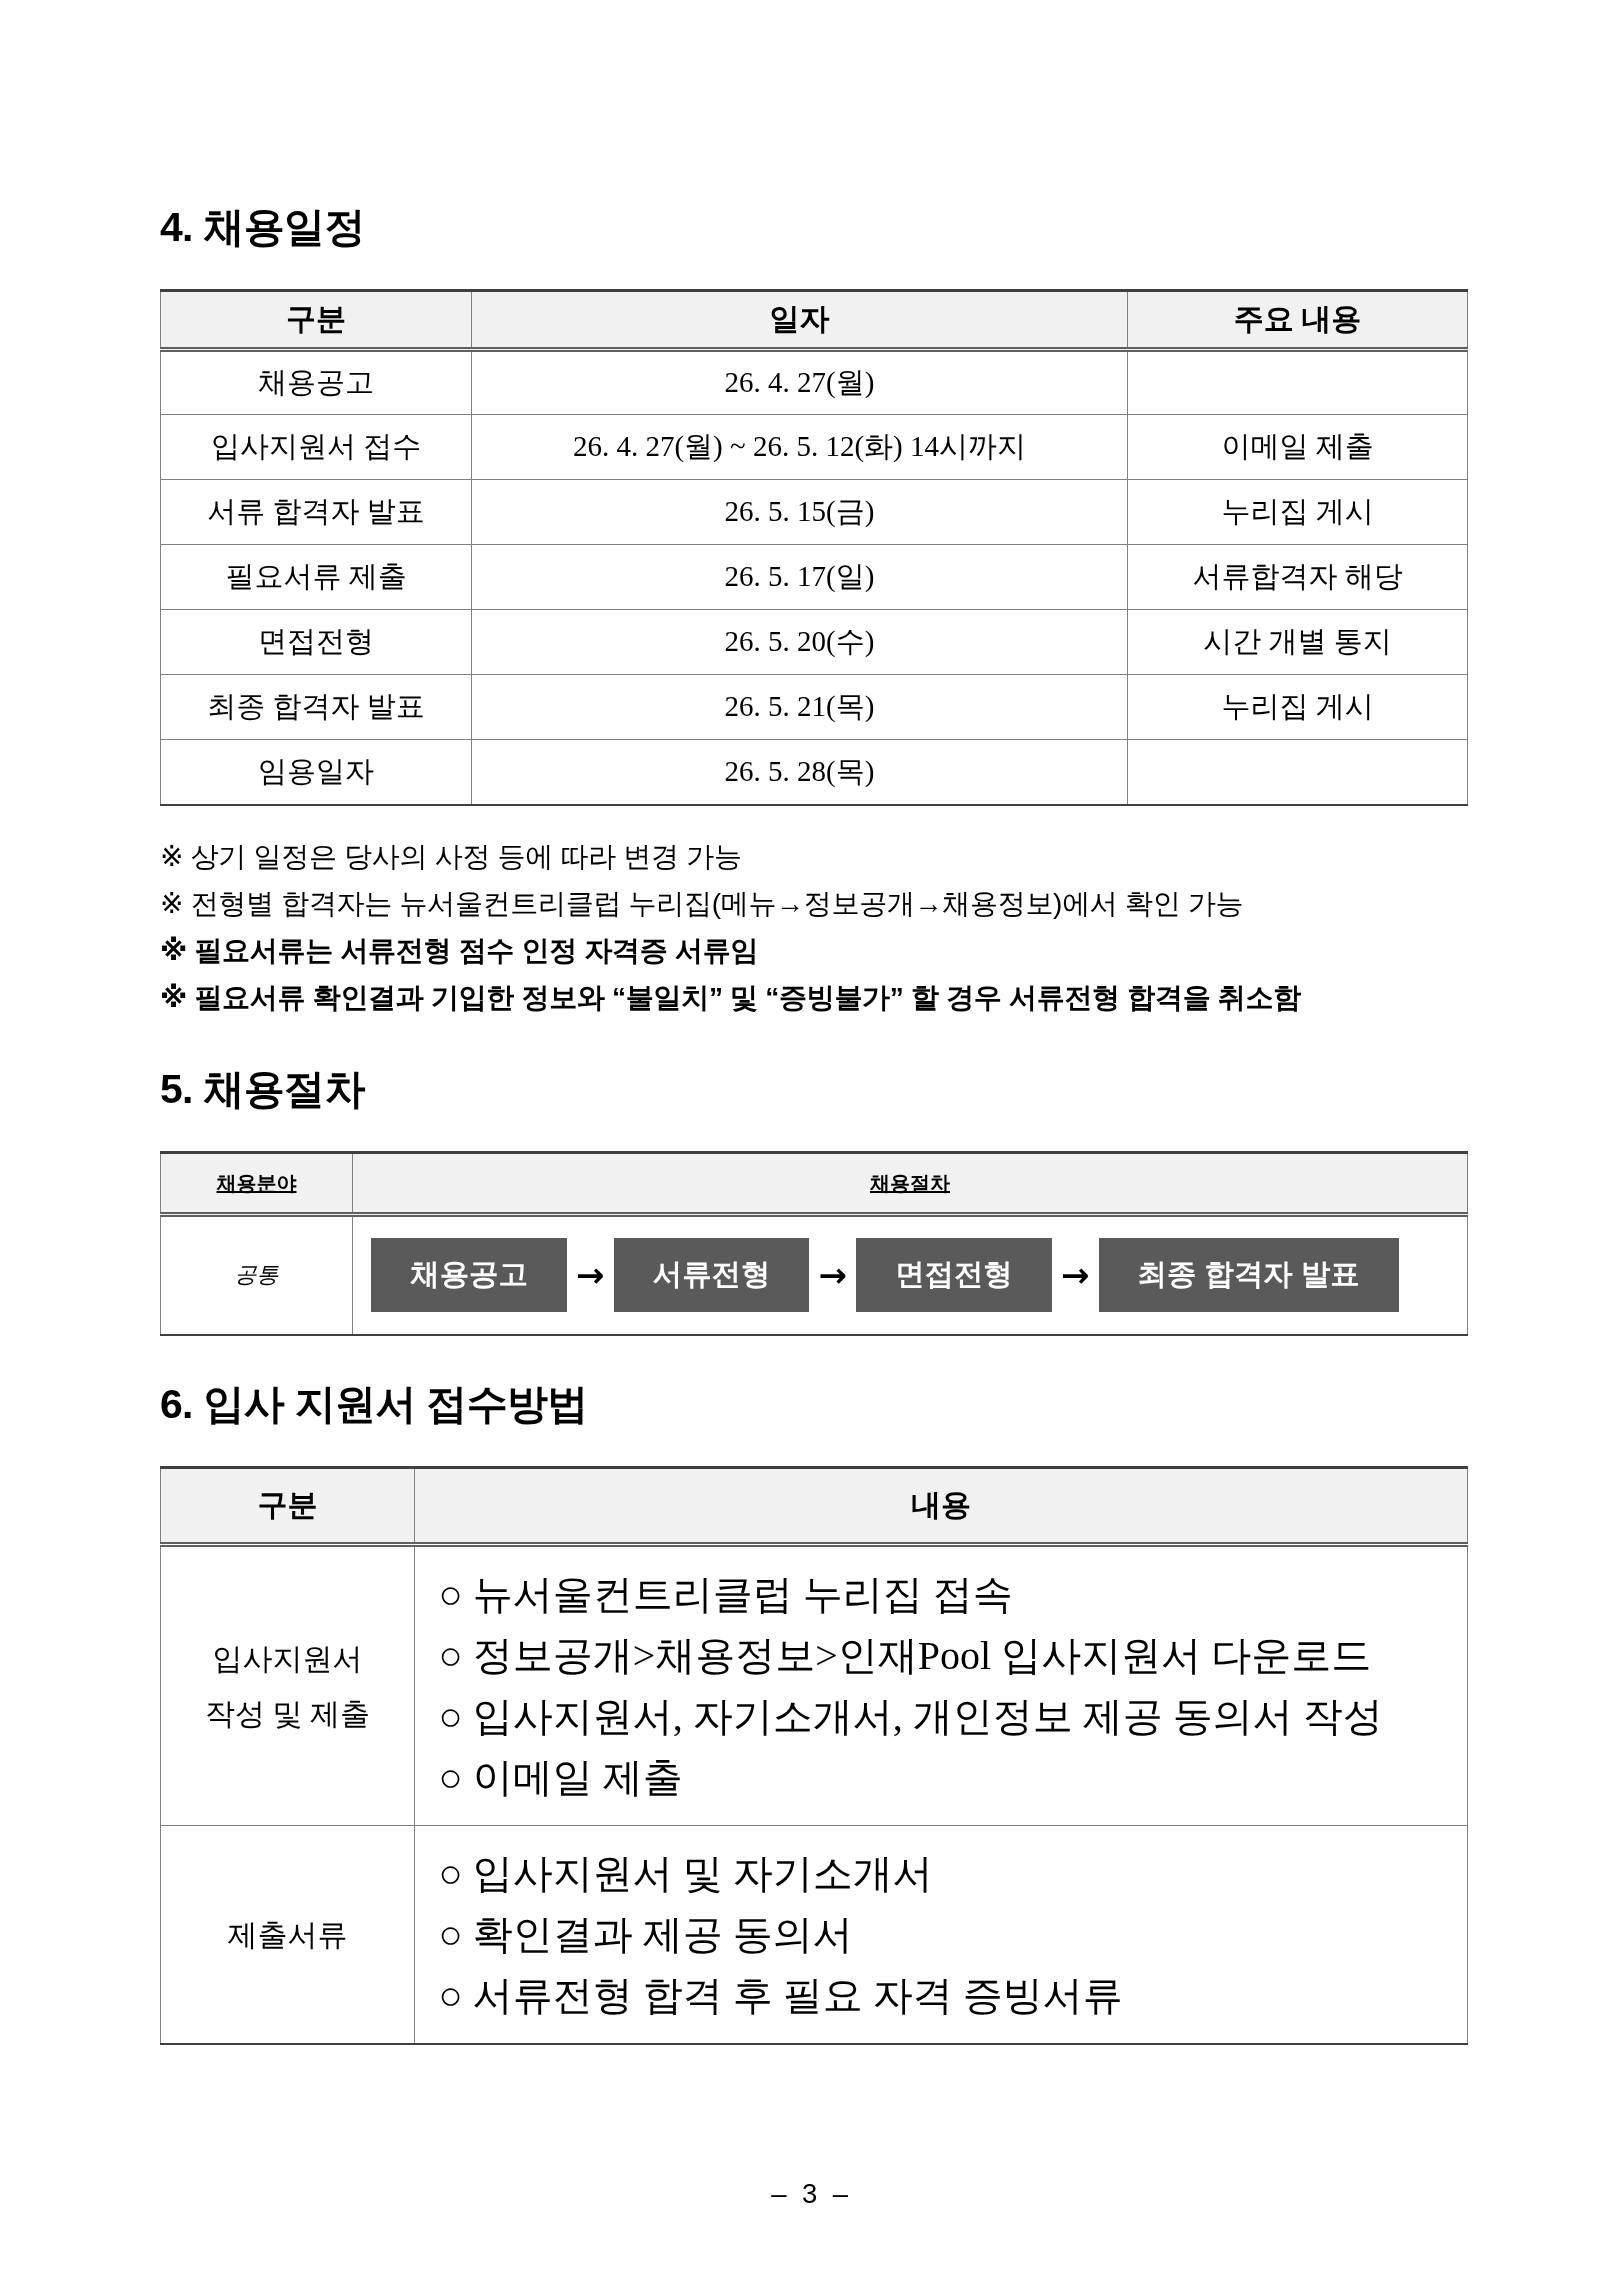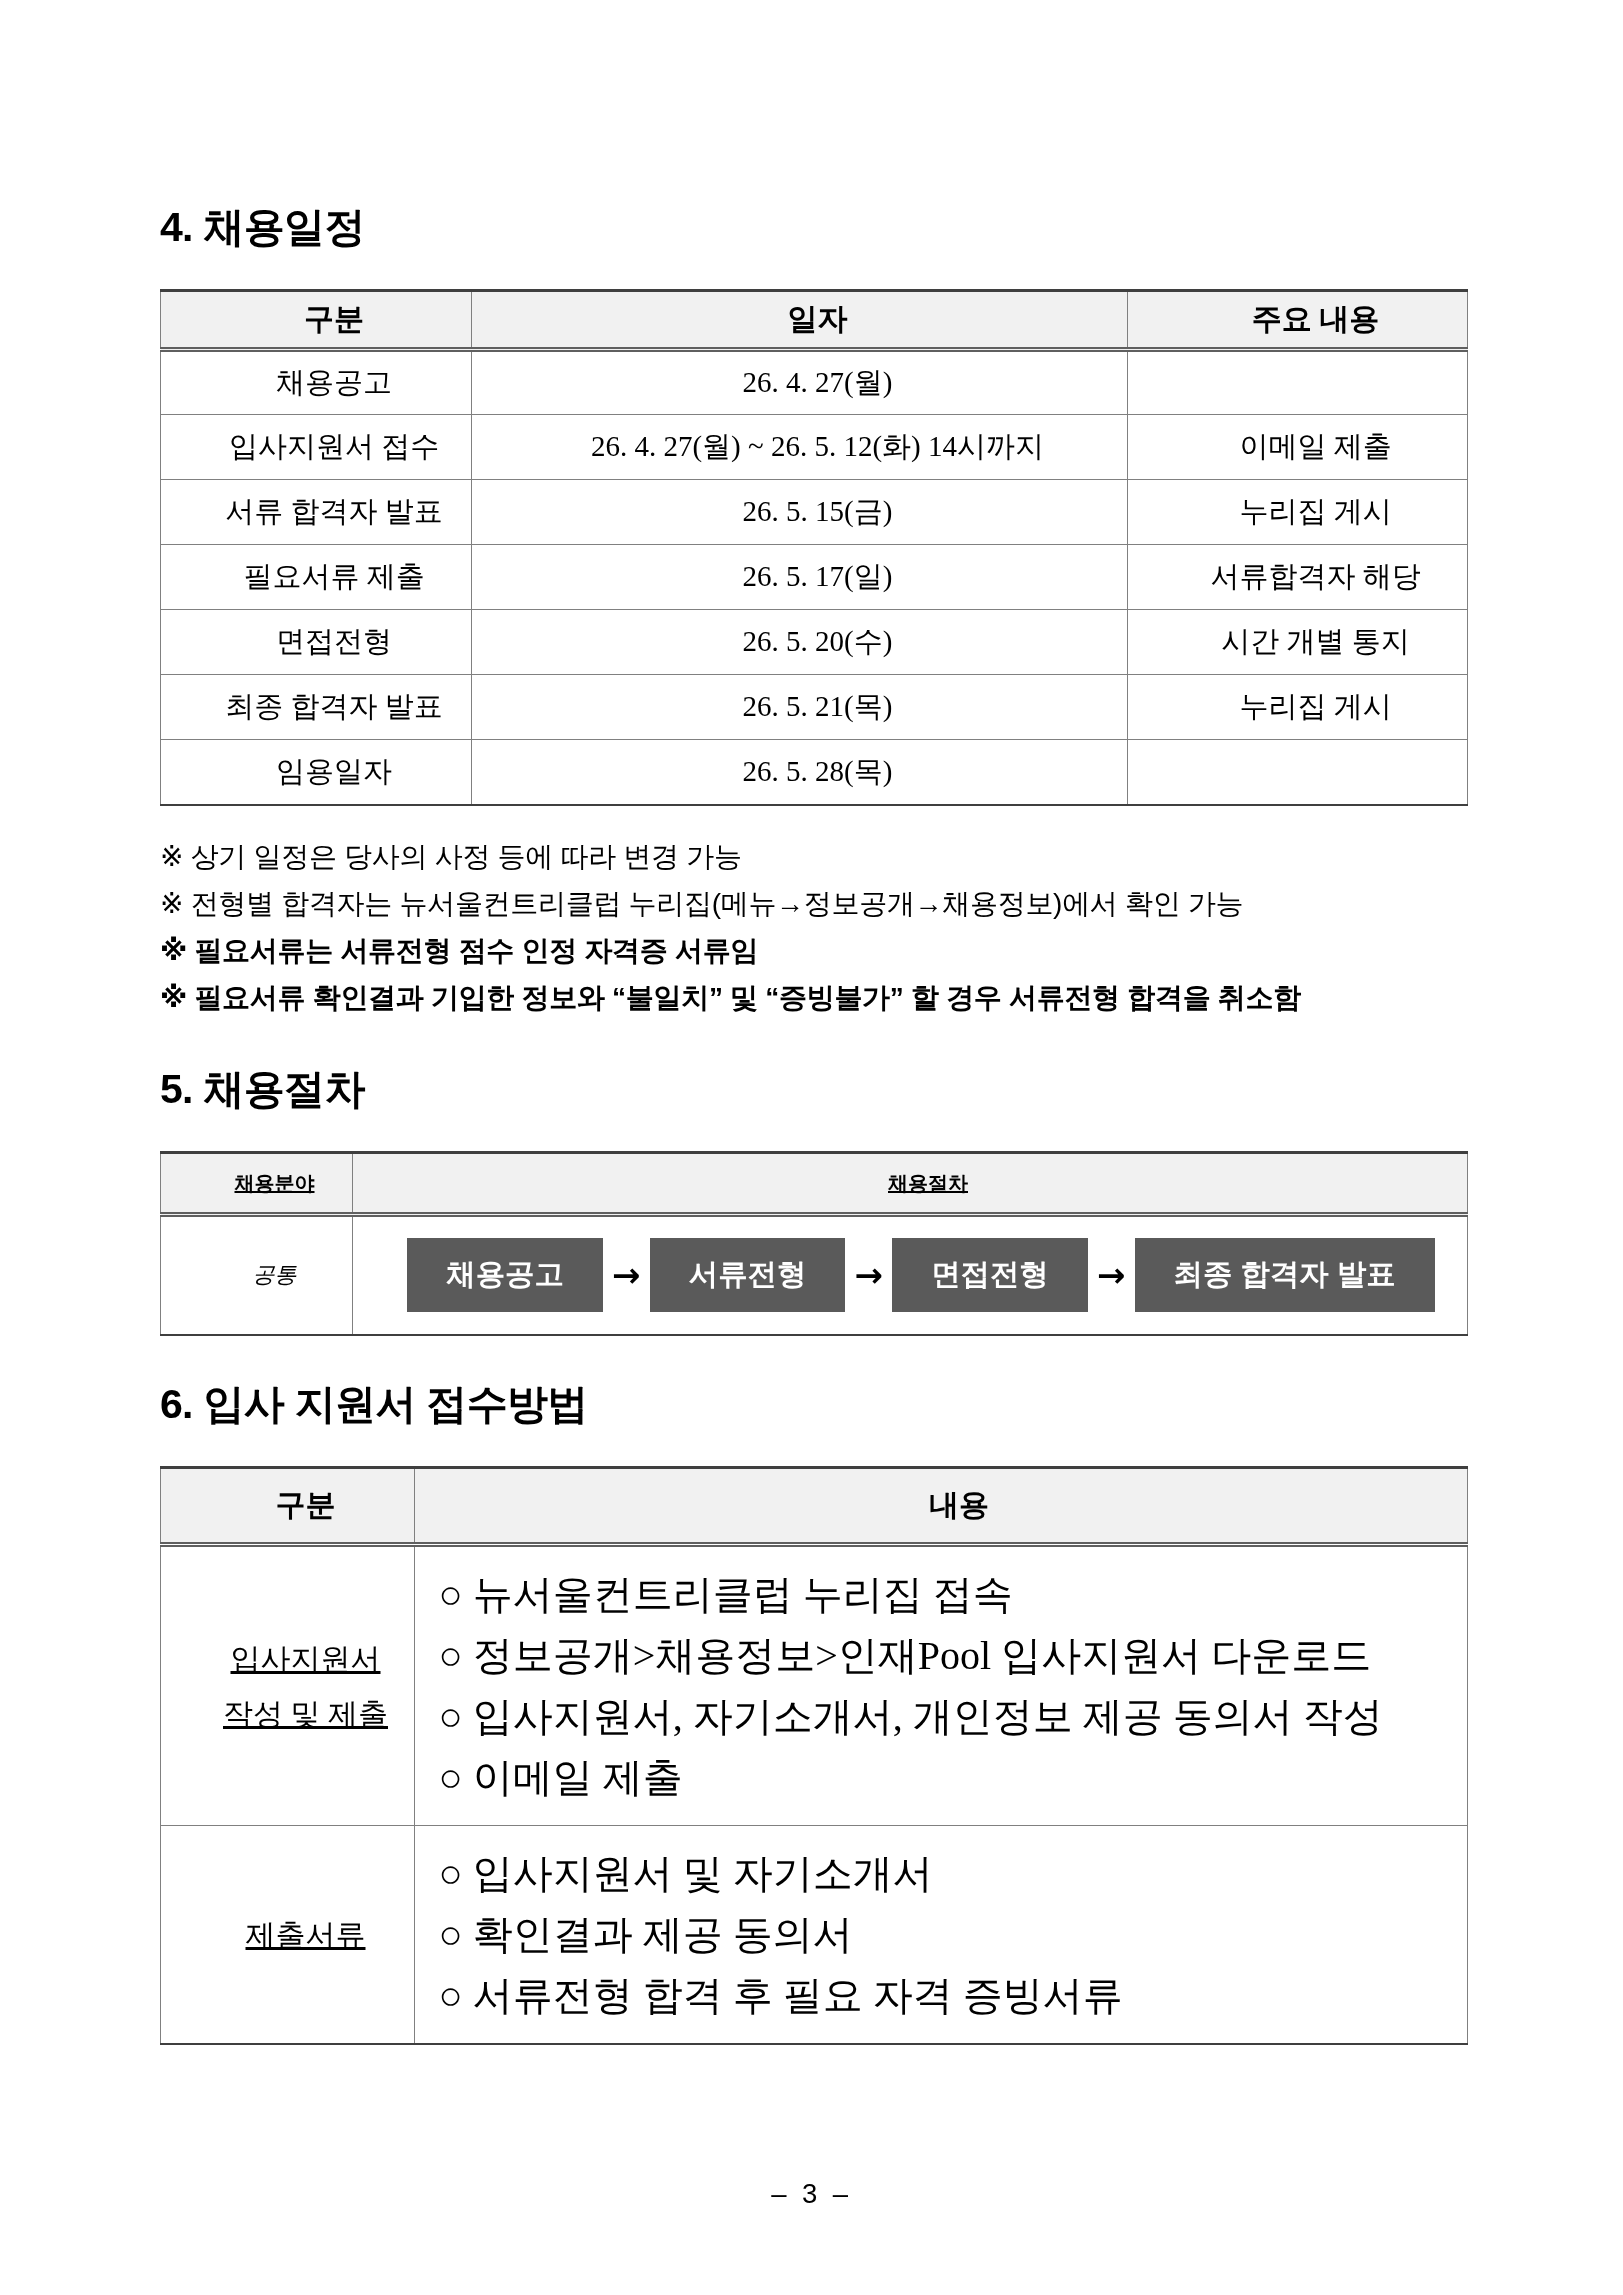--- a/index.html
+++ b/index.html
@@ -23,21 +23,21 @@
   }
   .sec-title.spaced { margin-top:41px; }
 
   
   .tbl {
     width:1307px; border-collapse:collapse; text-align:center;
     table-layout:fixed;
     border-top:3.3px solid #3f3f3f;
     border-bottom:2.6px solid #3f3f3f;
   }
-  .tbl th, .tbl td { border:1.3px solid #808080;padding-left:36px; }
+  .tbl th, .tbl td { border:1.3px solid #808080; }
   .tbl thead th {
     background:#f1f1f1;
     border-bottom:5.9px double #5f5f5f;
     font-weight:600; font-size:30px;
   }
 
   
   .sched { font-size:29px; }
   .sched thead th { height:59px; }
   .sched tbody td { height:65px; white-space:nowrap; }
@@ -69,21 +69,21 @@
   }
   .flow-arrow {
     font-family:"DejaVu Sans","Liberation Sans",sans-serif;
     font-weight:900; font-size:34px; padding:0 9.2px; color:#000;
   }
 
   
   .apply thead th { height:77px; }
   .apply col.a1 { width:254px; }
   .apply col.a2 { width:1053px; }
-  .apply .label-cell { font-size:30px; line-height:55px; vertical-align:middle;text-decoration:underline; }
+  .apply .label-cell { font-size:30px; line-height:55px; vertical-align:middle; }
   .apply .items-cell { text-align:left; padding:17px 6.5px 17px 23.6px; vertical-align:middle; }
   .apply .items-cell p { font-size:40px; line-height:61px; white-space:nowrap; }
 
   
   .footer-notes { margin-top:26px; }
   .footer-notes p {
     font-family:"Liberation Sans","DejaVu Sans",sans-serif;
     font-size:31px; line-height:54px; letter-spacing:-0.3px;
     white-space:nowrap;
   }

